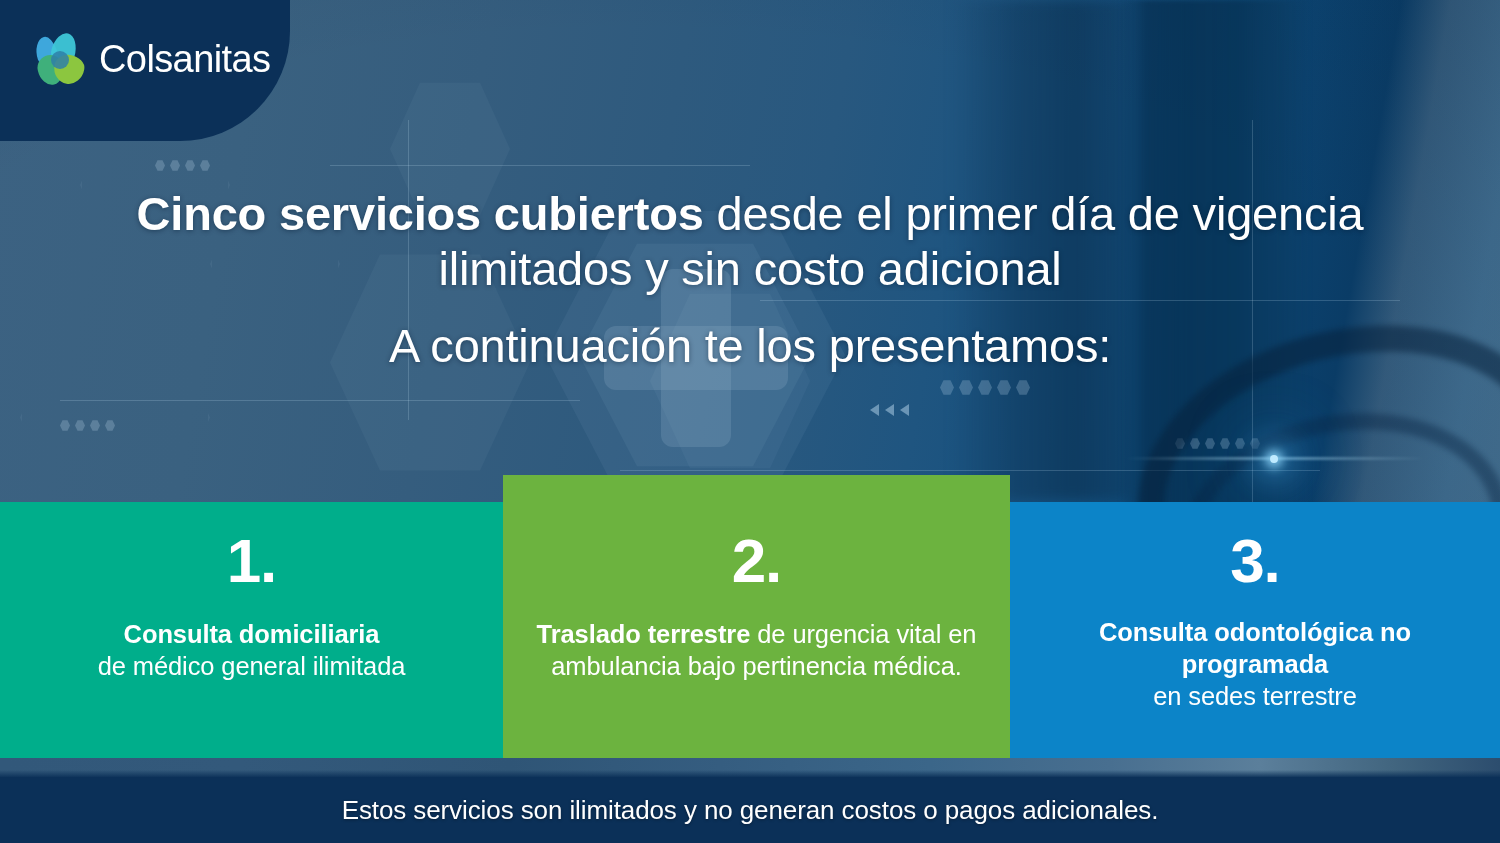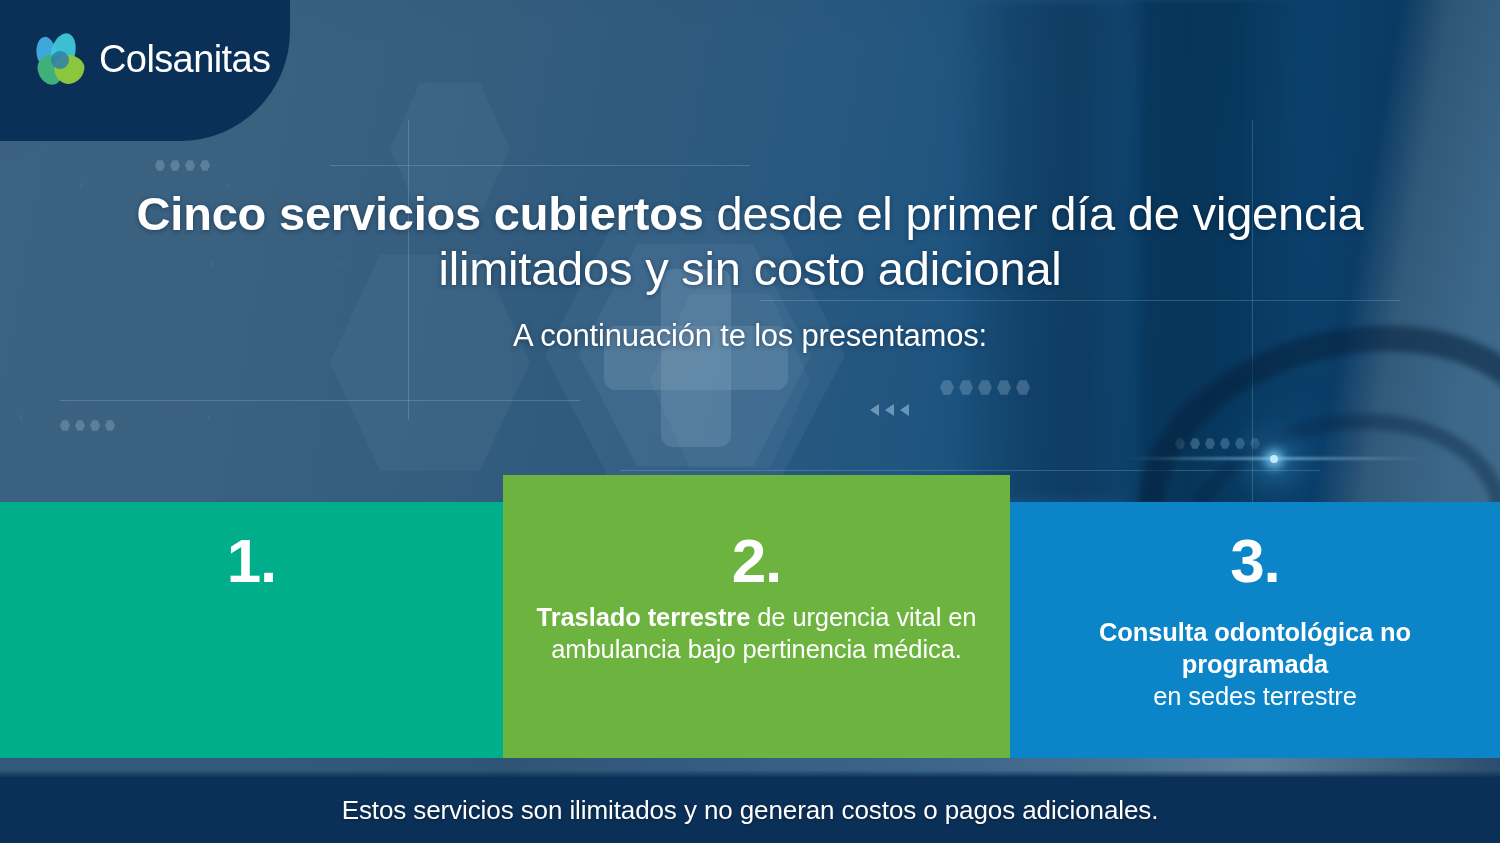--- a/index.html
+++ b/index.html
@@ -215,21 +215,21 @@
     padding: 0 90px;
     margin-top: 9px;
   }
   .headline b { font-weight: 700; }
 
   .subline {
     position: absolute;
     left: 0; top: 318px; width: 1500px;
     text-align: center;
     color: #ffffff;
-    font-size: 31px;
+    font-size: 47px;
     font-weight: 400;
     letter-spacing: -0.2px;
     text-shadow: 0 1px 5px rgba(2,22,44,0.45);
   }
 
   
   .card {
     position: absolute;
     color: #ffffff;
     text-align: center;
@@ -249,21 +249,21 @@
   .card-2 .card-num { margin-top: 55px; }
   .card-3 .card-num { margin-top: 28px; }
 
   .card-text {
     font-size: 25.5px;
     font-weight: 400;
     line-height: 1.26;
     letter-spacing: -0.1px;
   }
   .card-1 .card-text { margin-top: 26px; }
-  .card-2 .card-text { margin-top: 9px; }
+  .card-2 .card-text { margin-top: 26px; }
   .card-3 .card-text { margin-top: 24px; }
   .card-text b { font-weight: 700; }
 
   
   .strip {
     position: absolute;
     left: 0; top: 758px; width: 1500px; height: 19px;
     background: linear-gradient(90deg,
       #32587a 0%, #33597b 16%, #2f5576 34%, #355d80 48%,
       #3b6689 62%, #486f90 74%, #5b7f9b 84%, #41657f 93%, #2c4d6e 100%);
@@ -373,20 +373,21 @@
     </div>
     <div class="logo-word">Colsanitas</div>
   </div>
 
   <div class="headline"><b>Cinco servicios cubiertos</b><span> desde el primer día de vigencia ilimitados y sin costo adicional</span></div>
 
   <div class="subline">A continuación te los presentamos:</div>
 
   <div class="card card-1">
     <div class="card-num">1.</div>
+    <div class="card-text"><b>Consulta domiciliaria</b><br><span>de médico general ilimitada</span></div>
   </div>
 
   <div class="card card-2">
     <div class="card-num">2.</div>
     <div class="card-text"><b>Traslado terrestre</b><span> de urgencia vital en ambulancia bajo pertinencia médica.</span></div>
   </div>
 
   <div class="card card-3">
     <div class="card-num">3.</div>
     <div class="card-text"><b>Consulta odontológica no programada</b><br><span>en sedes terrestre</span></div>

